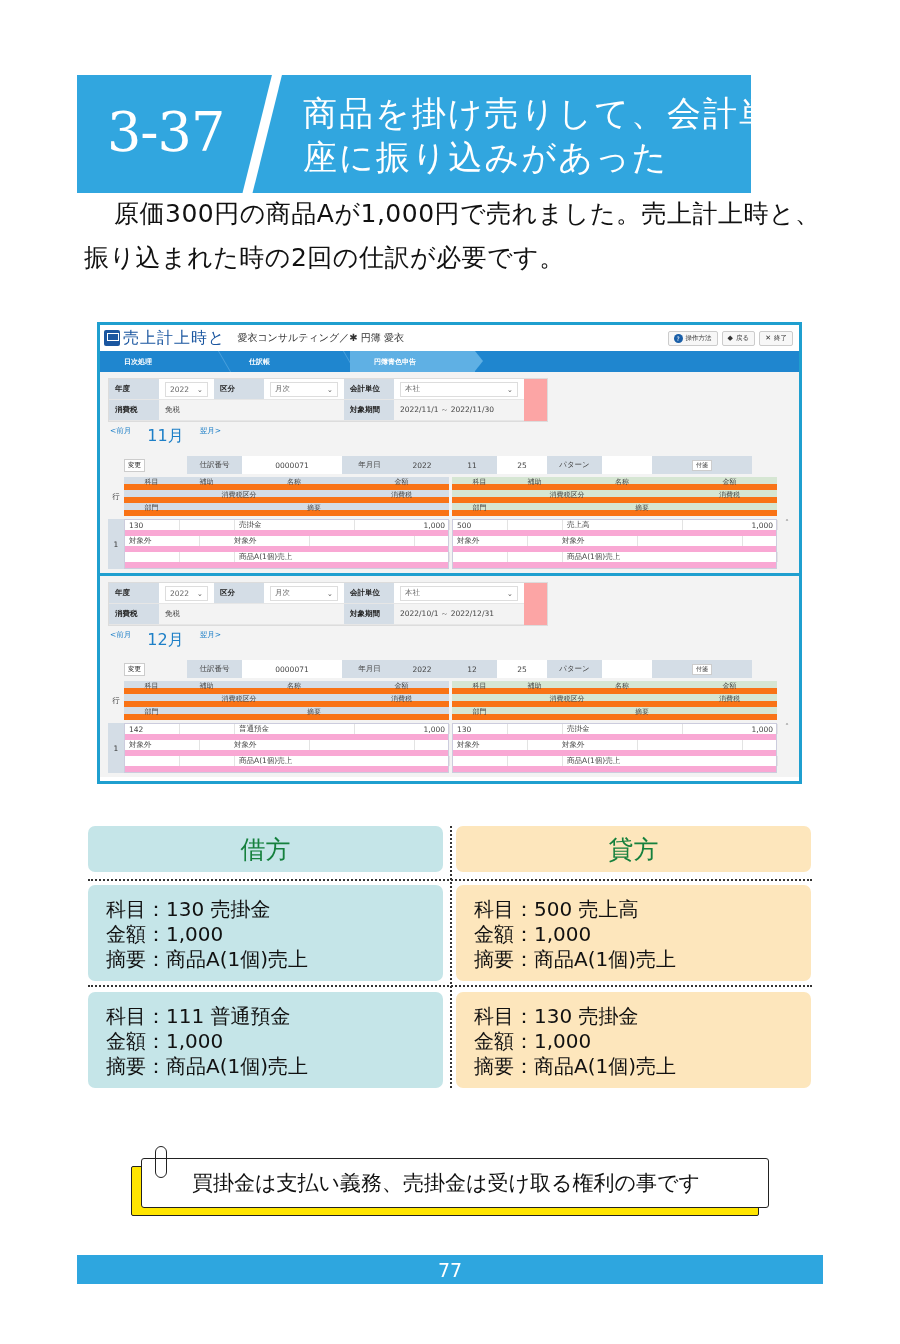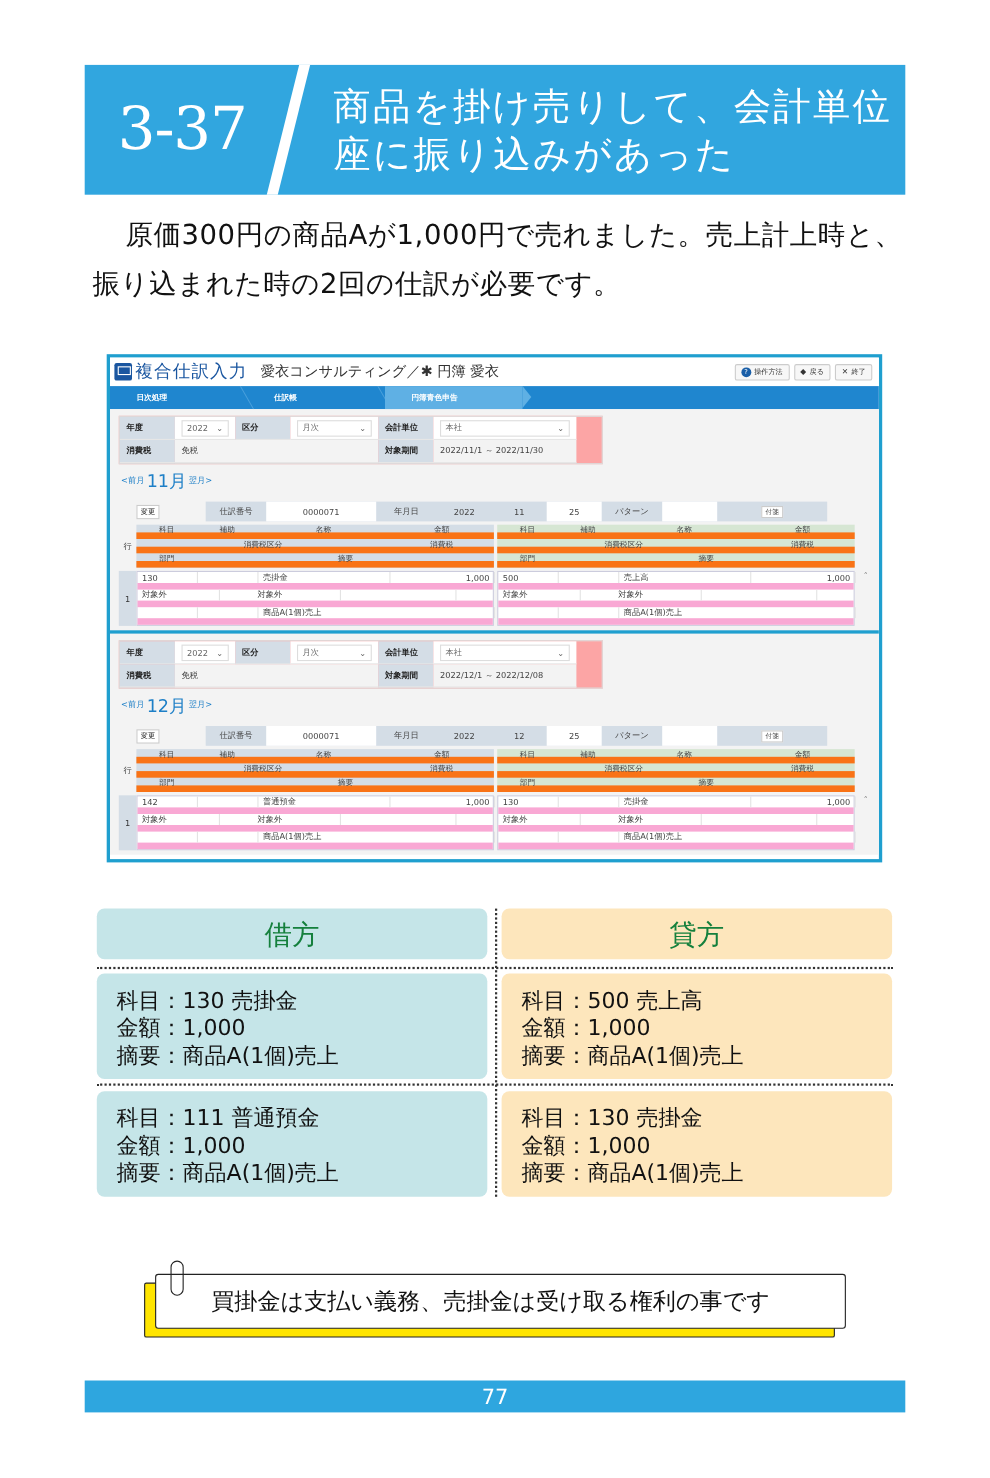--- a/index.html
+++ b/index.html
@@ -1,33 +1,33 @@
 <!DOCTYPE html>
 <html><head>
 <meta charset="utf-8">
 <style>
   * { box-sizing: border-box; margin: 0; padding: 0; }
   body { width: 900px; height: 1344px; background: #ffffff; font-family: "DejaVu Sans", sans-serif; position: relative; overflow: hidden; color: #222; }
 
   
-  .banner { position: absolute; left: 77px; top: 59px; width: 746px; height: 118px; background: #31a6df; overflow: hidden; }
+  .banner { position: absolute; left: 77px; top: 75px; width: 674px; height: 118px; background: #31a6df; overflow: hidden; }
   .banner-num { position: absolute; left: 30px; top: 26px; font-family: "DejaVu Serif", serif; font-size: 54px; color: #fff; letter-spacing: -1px; }
   .banner-slash { position: absolute; left: 180px; top: -10px; width: 10px; height: 140px; background: #fff; transform: skewX(-14deg); }
   .banner-title { position: absolute; left: 226px; top: 16px; width: 520px; color: #fff; font-size: 34px; line-height: 44px; letter-spacing: 2px; }
 
   
   .intro { position: absolute; left: 84px; top: 192px; width: 740px; font-size: 25px; line-height: 44px; color: #111; text-indent: 30px; letter-spacing: 0.5px; }
 
   
   .app { position: absolute; left: 97px; top: 322px; width: 705px; height: 462px; border: 3px solid #1f9fcf; background: #fff; font-size: 8px; overflow: hidden; }
   .app-top { height: 26px; display: flex; align-items: center; padding-left: 4px; background: #fff; }
   .logo-icon { width: 16px; height: 16px; background: #1a56a0; border-radius: 2px; position: relative; margin-right: 3px; }
   .logo-icon::after { content: ""; position: absolute; left: 3px; top: 3px; width: 10px; height: 6px; border: 1.5px solid #fff; }
   .logo-text { font-size: 16px; color: #1a56a0; margin-right: 12px; letter-spacing: 1px; }
-  .company { font-size: 13px; color: #333; }
+  .company { font-size: 10px; color: #333; }
   .top-btns { margin-left: auto; display: flex; gap: 4px; padding-right: 6px; }
   .tbtn { border: 1px solid #ccc; background: #f7f7f7; height: 15px; padding: 0 5px; display: flex; align-items: center; font-size: 6.5px; color: #333; border-radius: 2px; }
   .tbtn .ic { margin-right: 3px; font-size: 7px; }
   .q-ic { width: 9px; height: 9px; border-radius: 50%; background: #1a5fa8; color: #fff; font-size: 6px; display: inline-flex; align-items: center; justify-content: center; margin-right: 3px; }
 
   .crumbs { height: 21px; background: #1f86cf; position: relative; display: flex; }
   .crumb { position: relative; height: 21px; color: #fff; font-size: 7px; display: flex; align-items: center; padding-left: 24px; font-weight: bold; }
   .crumb.c1 { width: 125px; }
   .crumb.c2 { width: 125px; }
   .crumb.c3 { width: 125px; background: #5fb0e4; }
@@ -35,21 +35,21 @@
   .crumb.c1::after, .crumb.c2::after { content: ""; position: absolute; right: 0; top: 0; width: 1px; height: 21px; background: #4aa0dc; transform: skewX(30deg); }
 
   .section { background: #f3f3f3; padding: 6px 8px 0 8px; position: relative; }
   .section.s2 { border-top: 3px solid #1f9fcf; }
   .filter { display: grid; grid-template-columns: 50px 55px 50px 80px 50px 130px; width: 440px; border: 1px solid #dcdcdc; background: #fca5a5; }
   .filter > div { height: 21px; display: flex; align-items: center; padding: 0 6px; font-size: 7.5px; border-bottom: 1px solid #e6e6e6; }
   .flabel { background: #d4dde6; font-weight: bold; }
   .fsel { background: #fff; }
   .fsel span.box { border: 1px solid #ddd; height: 15px; width: 100%; display: flex; align-items: center; justify-content: space-between; padding: 0 4px; color: #666; }
   .fval { background: #f3f3f3; color: #444; }
-  .month-nav { height: 24px; display: flex; align-items: center; gap: 2px; padding-left: 2px; color: #1d7fc7; margin-top: 4px; }
+  .month-nav { height: 24px; display: flex; align-items: flex-start; gap: 16px; padding-left: 2px; color: #1d7fc7; margin-top: 4px; }
   .month-nav .pn { font-size: 7.5px; padding-bottom: 2px; }
   .month-nav .cur { font-size: 16px; }
 
   .entry-head { display: flex; align-items: center; margin-top: 6px; margin-left: 16px; height: 18px; }
   .chg-btn { border: 1px solid #ccc; background: #fff; font-size: 6.5px; padding: 1px 3px; margin-right: 42px; }
   .eh-row { display: grid; grid-template-columns: 55px 100px 55px 50px 50px 50px 55px 50px 100px; background: #d4dde6; height: 18px; }
   .eh-row > div { display: flex; align-items: center; justify-content: center; font-size: 7.5px; color: #444; }
   .eh-row .white { background: #fff; }
   .tag { border: 1px solid #ccc; background: #fff; font-size: 6px; padding: 0 3px; }
 
@@ -103,21 +103,21 @@
     <div>商品を掛け売りして、会計単位</div>
     <div>座に振り込みがあった</div>
   </div>
 </div>
 
 <p class="intro">原価300円の商品Aが1,000円で売れました。売上計上時と、振り込まれた時の2回の仕訳が必要です。</p>
 
 <div class="app">
   <div class="app-top">
     <div class="logo-icon"></div>
-    <div class="logo-text">複合仕訳入力</div>
+    <div class="logo-text">売上計上時と</div>
     <div class="company">愛衣コンサルティング／✱ 円簿 愛衣</div>
     <div class="top-btns">
       <div class="tbtn">
           <span class="q-ic">?</span>
           <span>操作方法</span>
         </div>
       <div class="tbtn">
           <span class="ic">◆</span>
           <span>戻る</span>
         </div>
@@ -280,21 +280,21 @@
       <div class="flabel">会計単位</div>
       <div class="fsel">
           <span class="box">
             <span>本社</span>
             <span>⌄</span>
           </span>
         </div>
       <div class="flabel">消費税</div>
       <div class="fval" style="grid-column: span 3;">免税</div>
       <div class="flabel">対象期間</div>
-      <div class="fval">2022/12/1 ～ 2022/12/08</div>
+      <div class="fval">2022/10/1 ～ 2022/12/31</div>
     </div>
     <div class="month-nav">
       <span class="pn">&lt;前月</span>
       <span class="cur">12月</span>
       <span class="pn">翌月&gt;</span>
     </div>
     <div class="entry-head">
       <span class="chg-btn">変更</span>
       <div class="eh-row">
         <div>仕訳番号</div>

